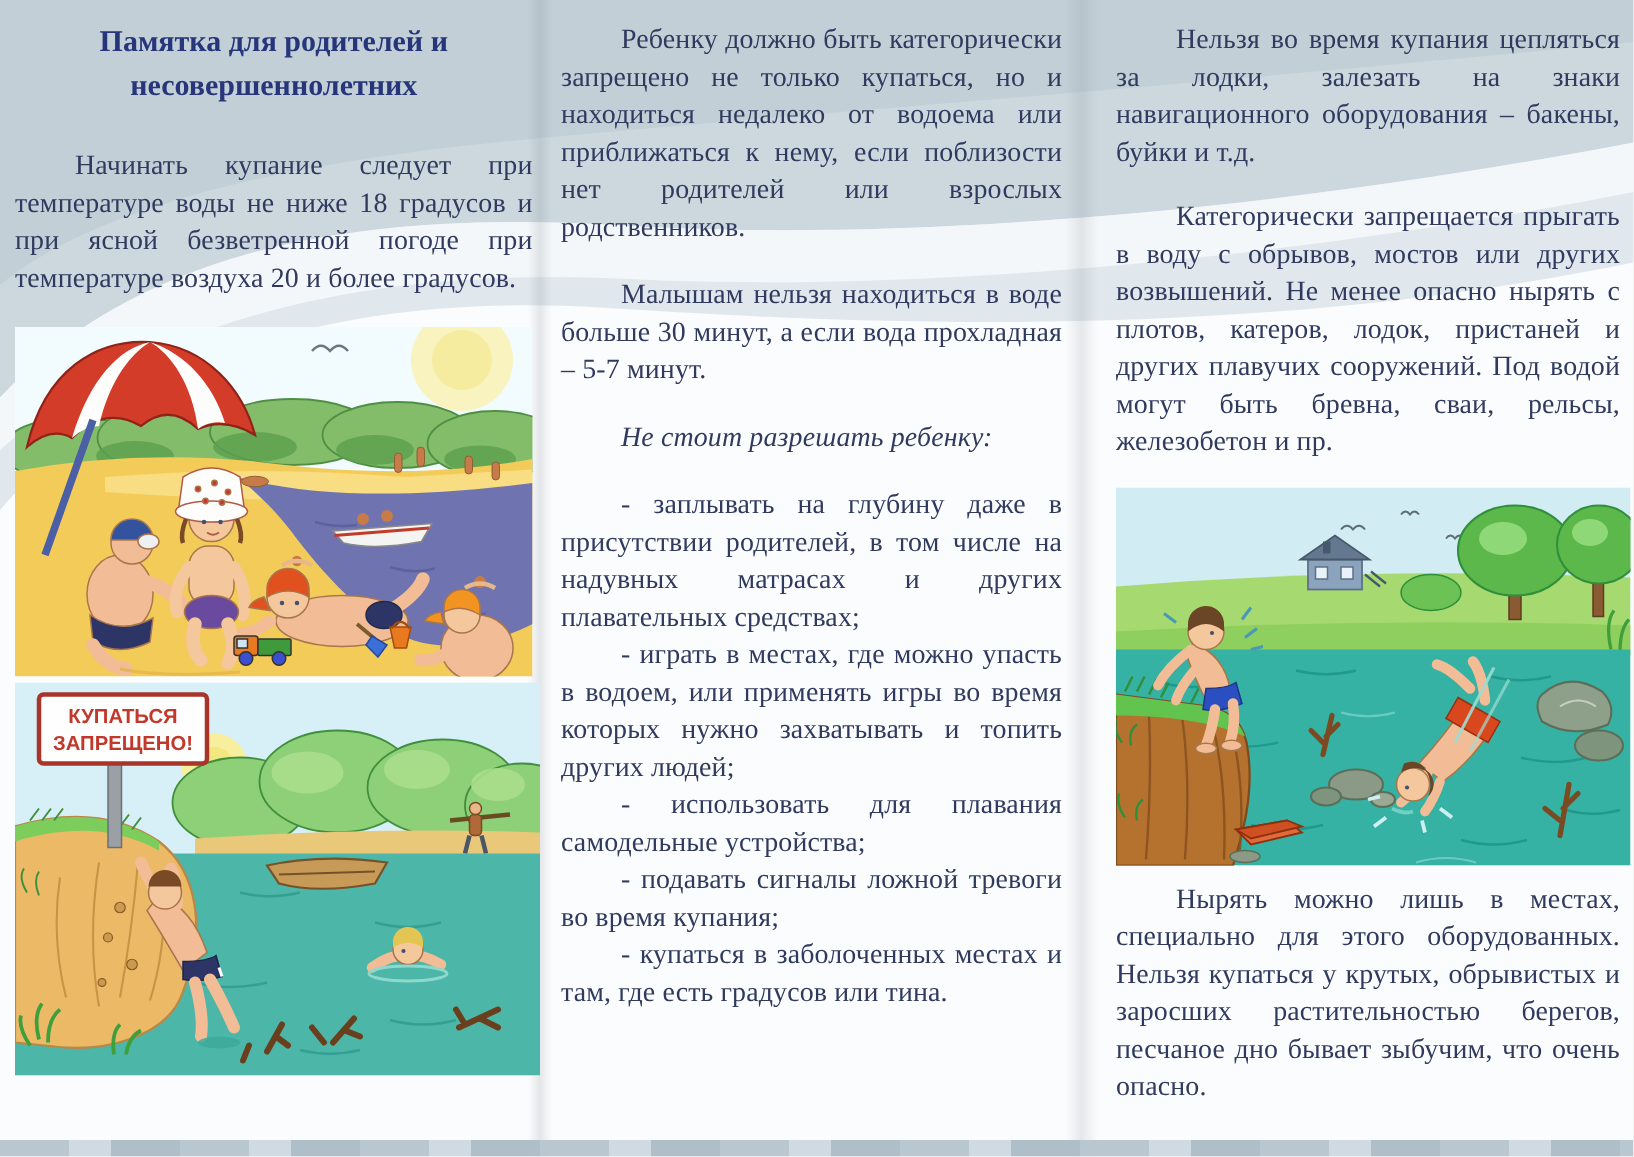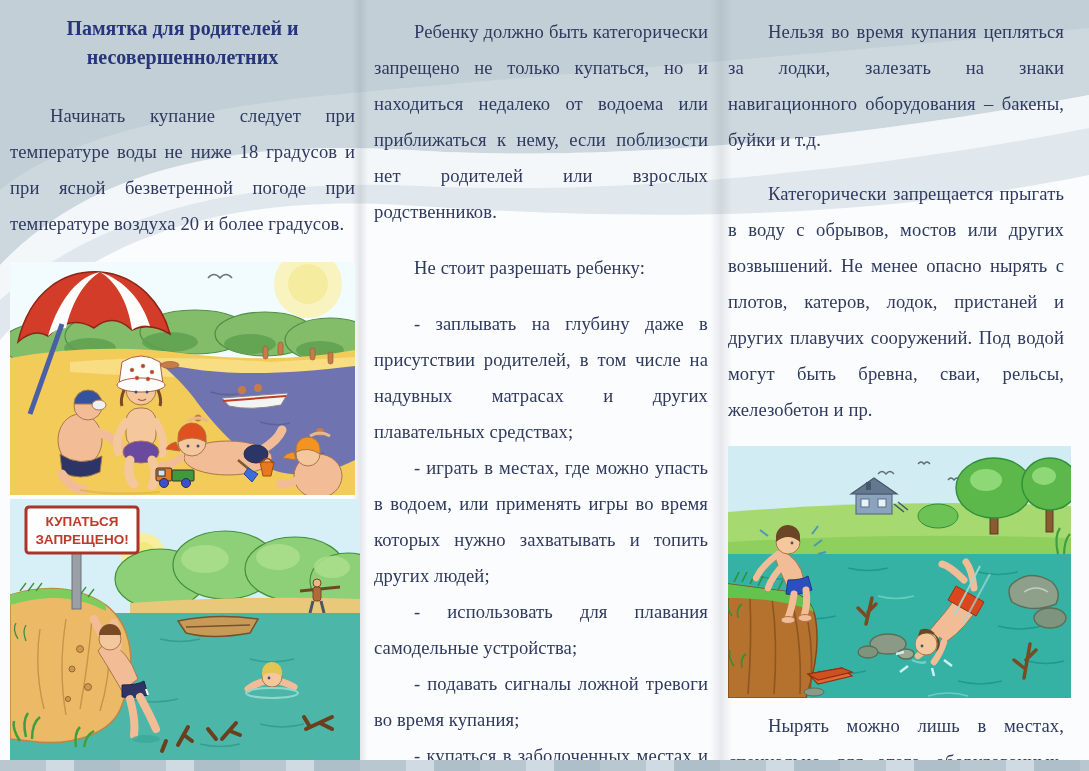--- a/index.html
+++ b/index.html
@@ -11,32 +11,32 @@
   }
   .bg-waves{position:absolute;left:0;top:0;width:1089px;height:771px;z-index:0;}
   .fold{position:absolute;top:0;height:771px;z-index:1;pointer-events:none;}
   .fold-1{left:352px;width:16px;background:linear-gradient(90deg,rgba(120,130,140,0),rgba(120,130,140,.18),rgba(120,130,140,0));}
   .fold-2{left:710px;width:22px;background:linear-gradient(90deg,rgba(120,130,140,0),rgba(120,130,140,.16),rgba(120,130,140,0));}
   .scan-strip{position:absolute;left:0;top:760px;width:1089px;height:11px;z-index:3;
     background:repeating-linear-gradient(90deg,#b9c7d1 0 46px,#cfdae2 46px 74px,#aebfca 74px 120px);}
   .col{position:absolute;top:0;z-index:2;}
   .col1{left:10px;width:345px;}
   .col2{left:374px;width:334px;}
-  .col3{left:728px;width:336px;}
+  .col3{left:744px;width:336px;}
   p.body{
-    font-size:18.6px;line-height:36px;text-align:justify;text-indent:40px;
+    font-size:18.6px;line-height:25px;text-align:justify;text-indent:40px;
     margin:0 0 20px 0;letter-spacing:.1px;
   }
   .col3 p.body{margin-bottom:18px;}
   h1.leaflet-title{
     font-size:20px;line-height:29px;font-weight:bold;color:#27357a;
     text-align:center;margin:14px 6px 26px 6px;
   }
   .subheading{
-    text-align:center;text-indent:0;
+    font-style:italic;text-align:center;text-indent:0;
     margin:26px 0 24px 0;font-size:19px;
   }
   .bullets p.body{margin:0;}
   .illus{display:block;margin:2px 0 4px 0;}
   .caption{margin:6px 0 8px 0;}
   svg{display:block;}
   .sign-text{font-family:"Liberation Sans","DejaVu Sans",sans-serif;font-weight:bold;fill:#c0392b;}
 </style>
 </head>
 <body>
@@ -296,20 +296,21 @@
 
       <g stroke="#3f9f3c" stroke-width="2.5" fill="none">
         <path d="M16,238 q-4,-16 2,-24 M22,240 q0,-16 8,-22 M10,242 q-8,-12 -6,-20"></path>
         <path d="M66,248 q-2,-14 4,-20 M74,248 q2,-12 10,-16"></path>
       </g>
     </svg>
   </div>
 
   <div class="col col2">
     <p class="body" style="margin-top:14px">Ребенку должно быть категорически запрещено не только купаться, но и находиться недалеко от водоема или приближаться к нему, если поблизости нет родителей или взрослых родственников.</p>
+    <p class="body">Малышам нельзя находиться в воде больше 30 минут, а если вода прохладная – 5-7 минут.</p>
     <p class="body subheading">Не стоит разрешать ребенку:</p>
     <div class="bullets">
       <p class="body">- заплывать на глубину даже в присутствии родителей, в том числе на надувных матрасах и других плавательных средствах;</p>
       <p class="body">- играть в местах, где можно упасть в водоем, или применять игры во время которых нужно захватывать и топить других людей;</p>
       <p class="body">- использовать для плавания самодельные устройства;</p>
       <p class="body">- подавать сигналы ложной тревоги во время купания;</p>
       <p class="body">- купаться в заболоченных местах и там, где есть градусов или тина.</p>
     </div>
   </div>
 

